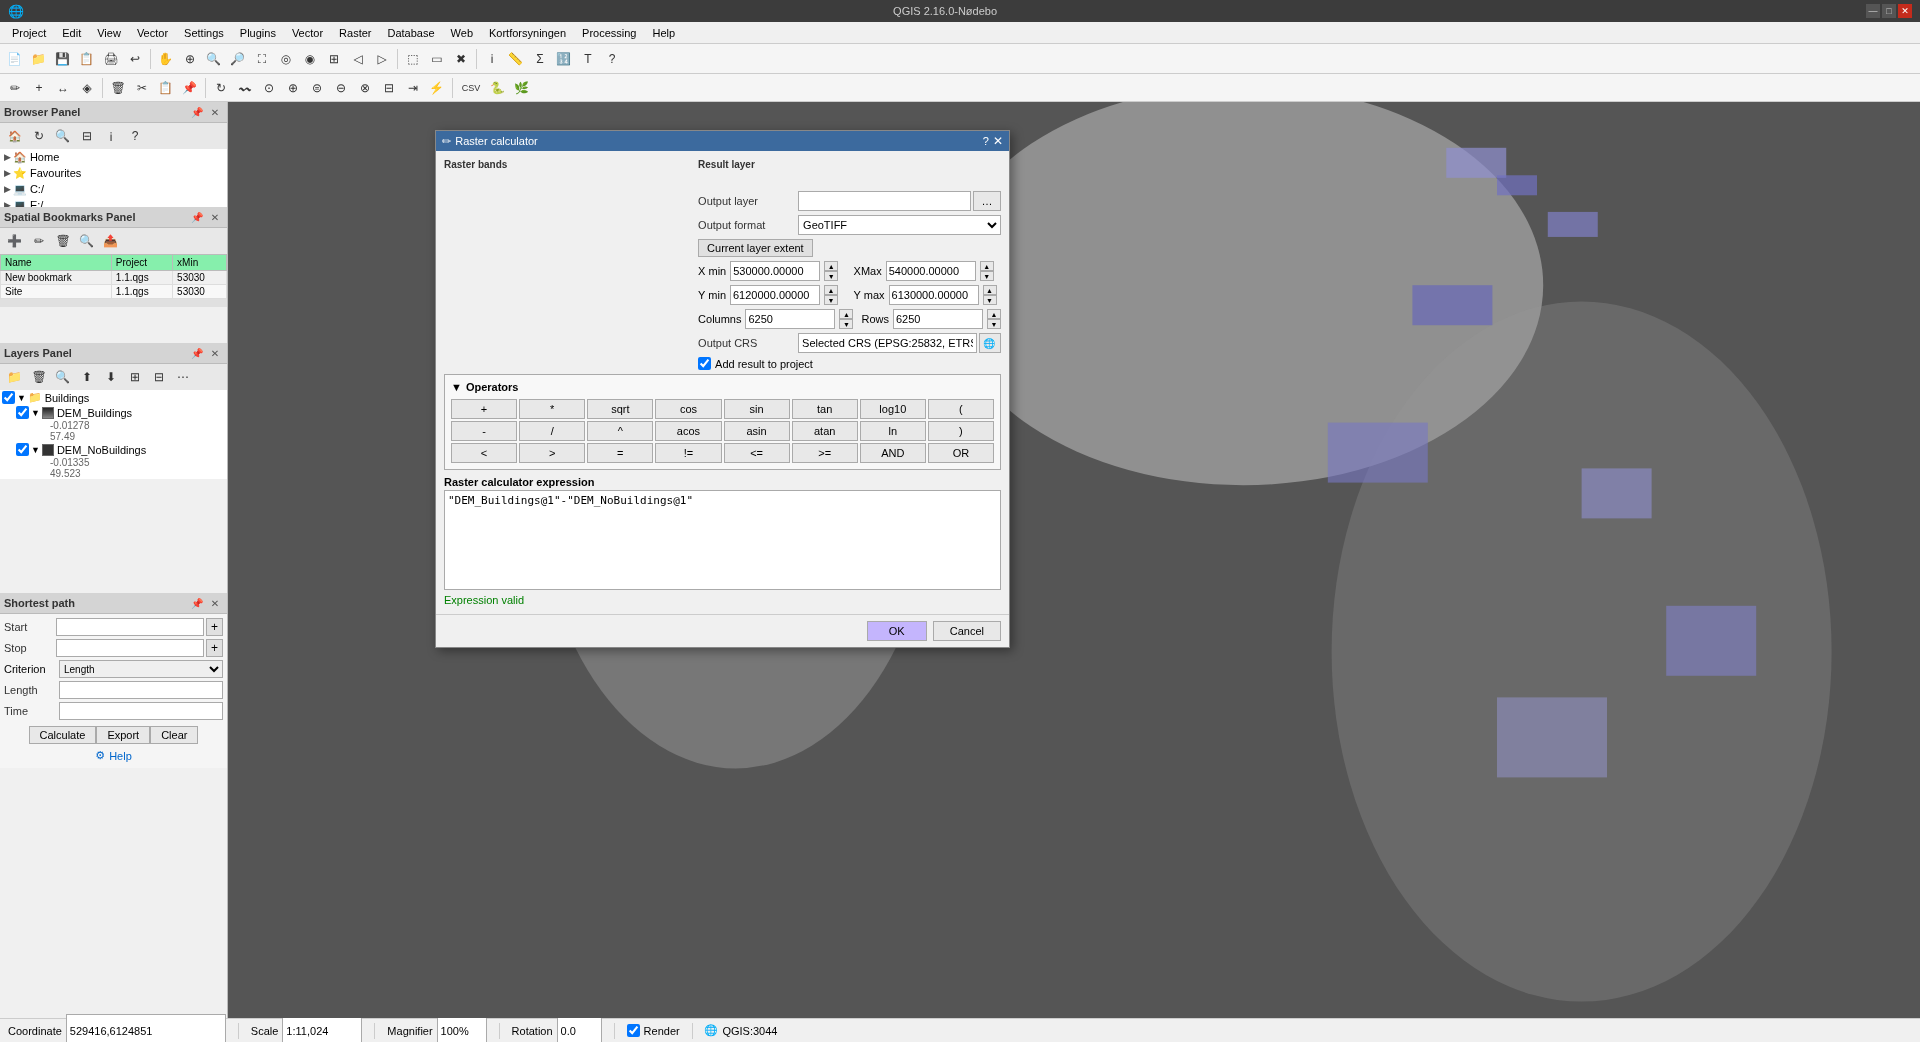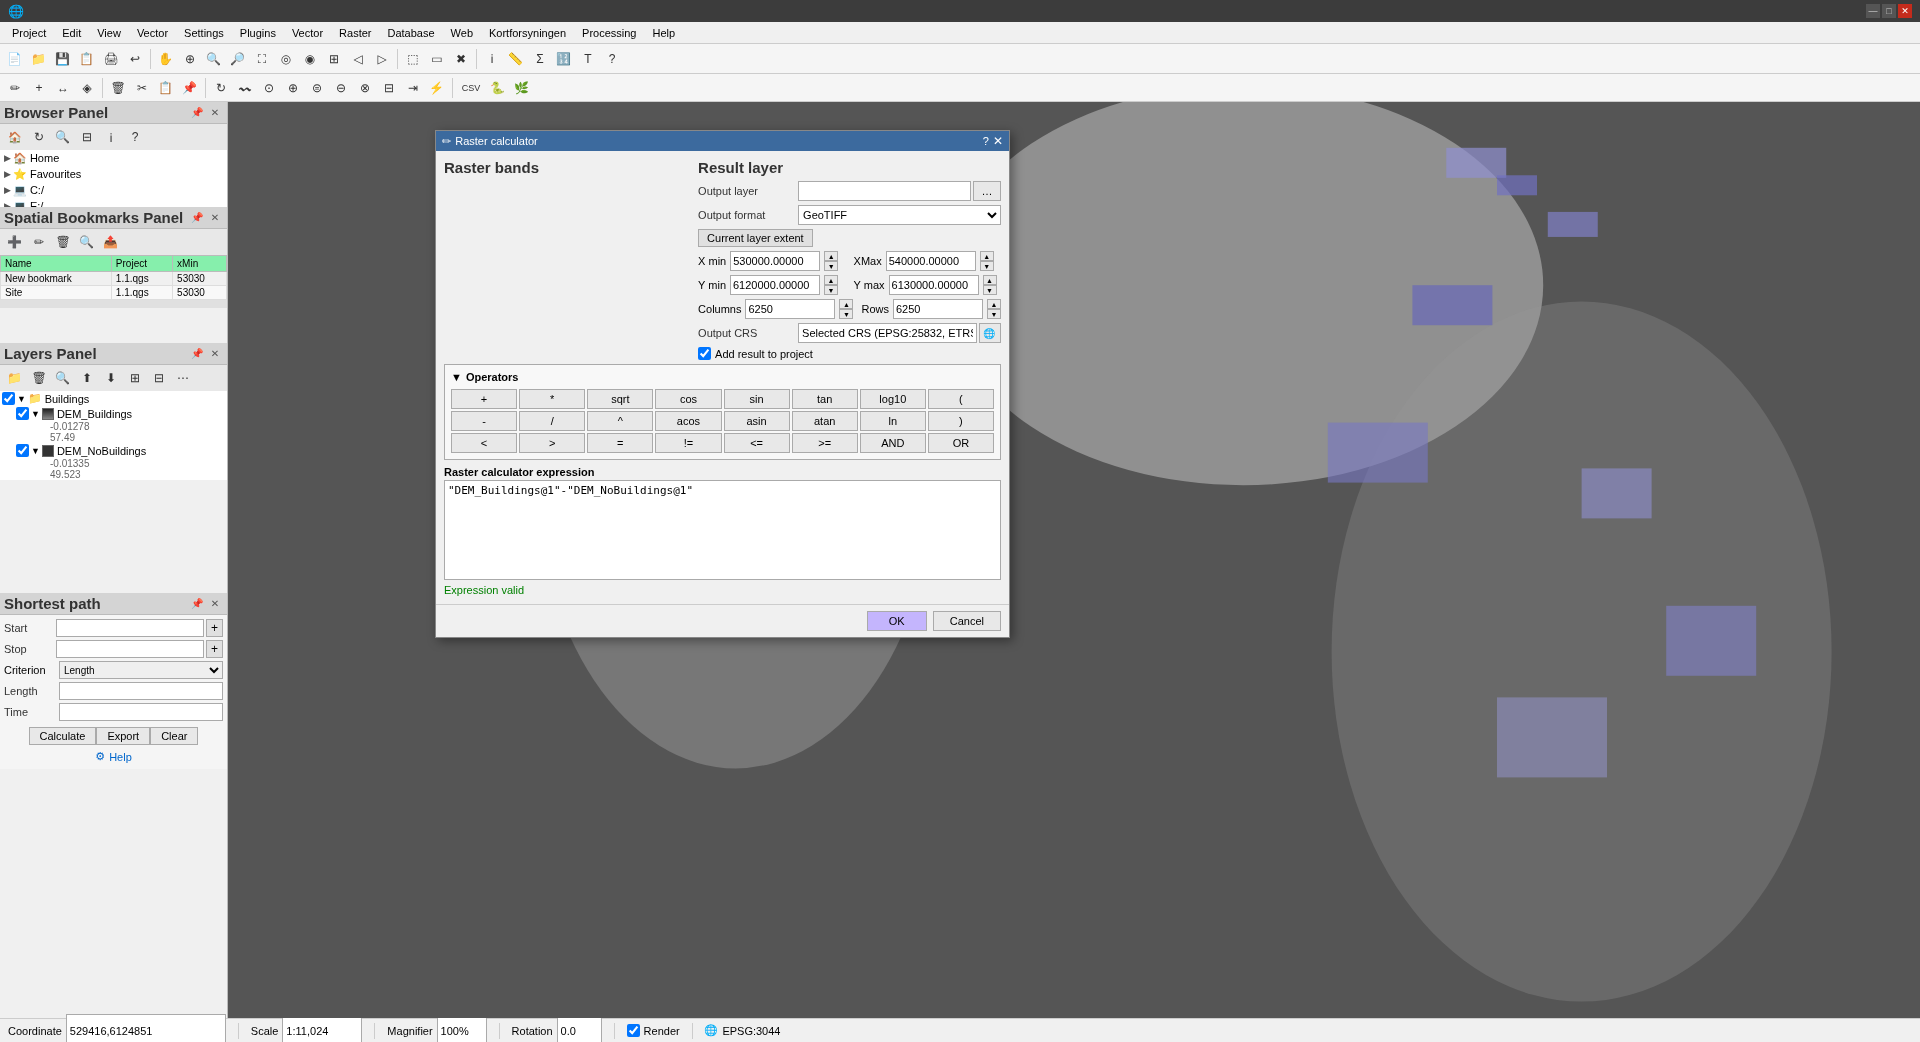--- a/index.html
+++ b/index.html
@@ -24,21 +24,21 @@
     .toolbar2 { height: 28px; background: #f5f5f5; display: flex; align-items: center; padding: 0 4px; border-bottom: 1px solid #ccc; gap: 2px; }
 
     
     .main-layout { display: flex; height: calc(1042px - 22px - 22px - 30px - 28px - 24px); }
 
     
     .left-panel { width: 228px; background: #f0f0f0; display: flex; flex-direction: column; border-right: 1px solid #bbb; overflow: hidden; }
 
     
     .panel-header { display: flex; align-items: center; justify-content: space-between; background: #d4d4d4; padding: 2px 4px; border-bottom: 1px solid #bbb; min-height: 20px; }
-    .panel-header-title { font-size: 15px; font-weight: bold; color: #333; }
+    .panel-header-title { font-size: 11px; font-weight: bold; color: #333; }
     .panel-header-btns { display: flex; gap: 1px; }
     .ph-btn { width: 16px; height: 16px; background: none; border: none; cursor: pointer; font-size: 10px; color: #555; display: flex; align-items: center; justify-content: center; }
     .browser-toolbar { display: flex; gap: 2px; padding: 2px 4px; background: #e8e8e8; }
     .browser-tree { overflow-y: auto; max-height: 80px; background: white; }
     .tree-item { display: flex; align-items: center; padding: 1px 4px; cursor: pointer; font-size: 11px; }
     .tree-item .arrow { margin-right: 2px; color: #555; font-size: 9px; }
     .tree-icon { width: 14px; height: 14px; margin-right: 3px; display: inline-flex; align-items: center; justify-content: center; }
     .bookmarks-toolbar { display: flex; gap: 2px; padding: 2px 4px; background: #e8e8e8; }
     .bookmarks-table { width: 100%; border-collapse: collapse; font-size: 10px; }
     .bookmarks-table th { background: #86efac; padding: 2px 4px; text-align: left; border: 1px solid #bbb; font-weight: normal; }
@@ -78,21 +78,21 @@
 
     
     .dialog-overlay { position: absolute; top: 0; left: 0; right: 0; bottom: 0; z-index: 100; pointer-events: none; }
     .dialog { position: absolute; background: #f0f0f0; border: 1px solid #888; box-shadow: 3px 3px 10px rgba(0,0,0,0.4); pointer-events: all; }
     .dialog-title-bar { display: flex; align-items: center; justify-content: space-between; background: #3c6a9e; padding: 3px 6px; color: white; font-size: 11px; cursor: move; }
     .dialog-close { background: none; border: none; color: white; cursor: pointer; font-size: 12px; }
 
     
     .raster-calc { top: 130px; left: 435px; width: 575px; }
     .raster-calc-body { padding: 8px; }
-    .section-label { font-size: 15px; font-weight: bold; color: #333; margin-bottom: 5px; }
+    .section-label { font-size: 10px; font-weight: bold; color: #333; margin-bottom: 21px; }
     .raster-bands-list { border: 1px solid #aaa; background: white; height: 90px; overflow-y: auto; margin-bottom: 6px; }
     .band-item { padding: 2px 4px; cursor: pointer; font-size: 11px; }
     .band-item.selected { background: #0078d7; color: white; }
     .form-row { display: flex; align-items: center; margin-bottom: 4px; font-size: 11px; }
     .form-label { width: 100px; color: #333; }
     .form-input { flex: 1; height: 20px; border: 1px solid #aaa; font-size: 11px; padding: 0 3px; }
     .form-select { flex: 1; height: 20px; border: 1px solid #aaa; font-size: 11px; background: white; }
     .browse-btn { width: 28px; height: 20px; border: 1px solid #aaa; background: #e8e8e8; cursor: pointer; display: flex; align-items: center; justify-content: center; font-size: 11px; margin-left: 2px; }
     .extent-btn { padding: 2px 8px; border: 1px solid #aaa; background: #e0e0e0; cursor: pointer; font-size: 11px; margin-bottom: 4px; }
     .coord-row { display: flex; gap: 8px; margin-bottom: 4px; }
@@ -142,20 +142,21 @@
     .shortest-section { flex: 1; overflow: hidden; }
 
     select { font-size: 11px; }
     input[type=text] { font-size: 11px; }
   </style>
 </head>
 <body>
 
 <div class="title-bar">
   <span style="font-size:13px;">🌐</span>
+  <span class="title">QGIS 2.16.0-Nødebo</span>
   <div class="win-buttons">
     <button class="win-btn">—</button>
     <button class="win-btn">□</button>
     <button class="win-btn" style="background:#c42b1c; color:white;">✕</button>
   </div>
 </div>
 
 <div class="menu-bar">
   <span class="menu-item">Project</span>
   <span class="menu-item">Edit</span>
@@ -604,15 +605,15 @@
     <input type="text" class="coord-input" value="0.0" style="width: 45px;">
   </div>
   <div class="status-sep"></div>
   <div class="status-item">
     <input type="checkbox" checked="" style="">
     <span>Render</span>
   </div>
   <div class="status-sep"></div>
   <div class="status-item">
     <span>🌐</span>
-    <span>EPSG:3044</span>
+    <span>QGIS:3044</span>
   </div>
 </div>
 
 </body></html>

